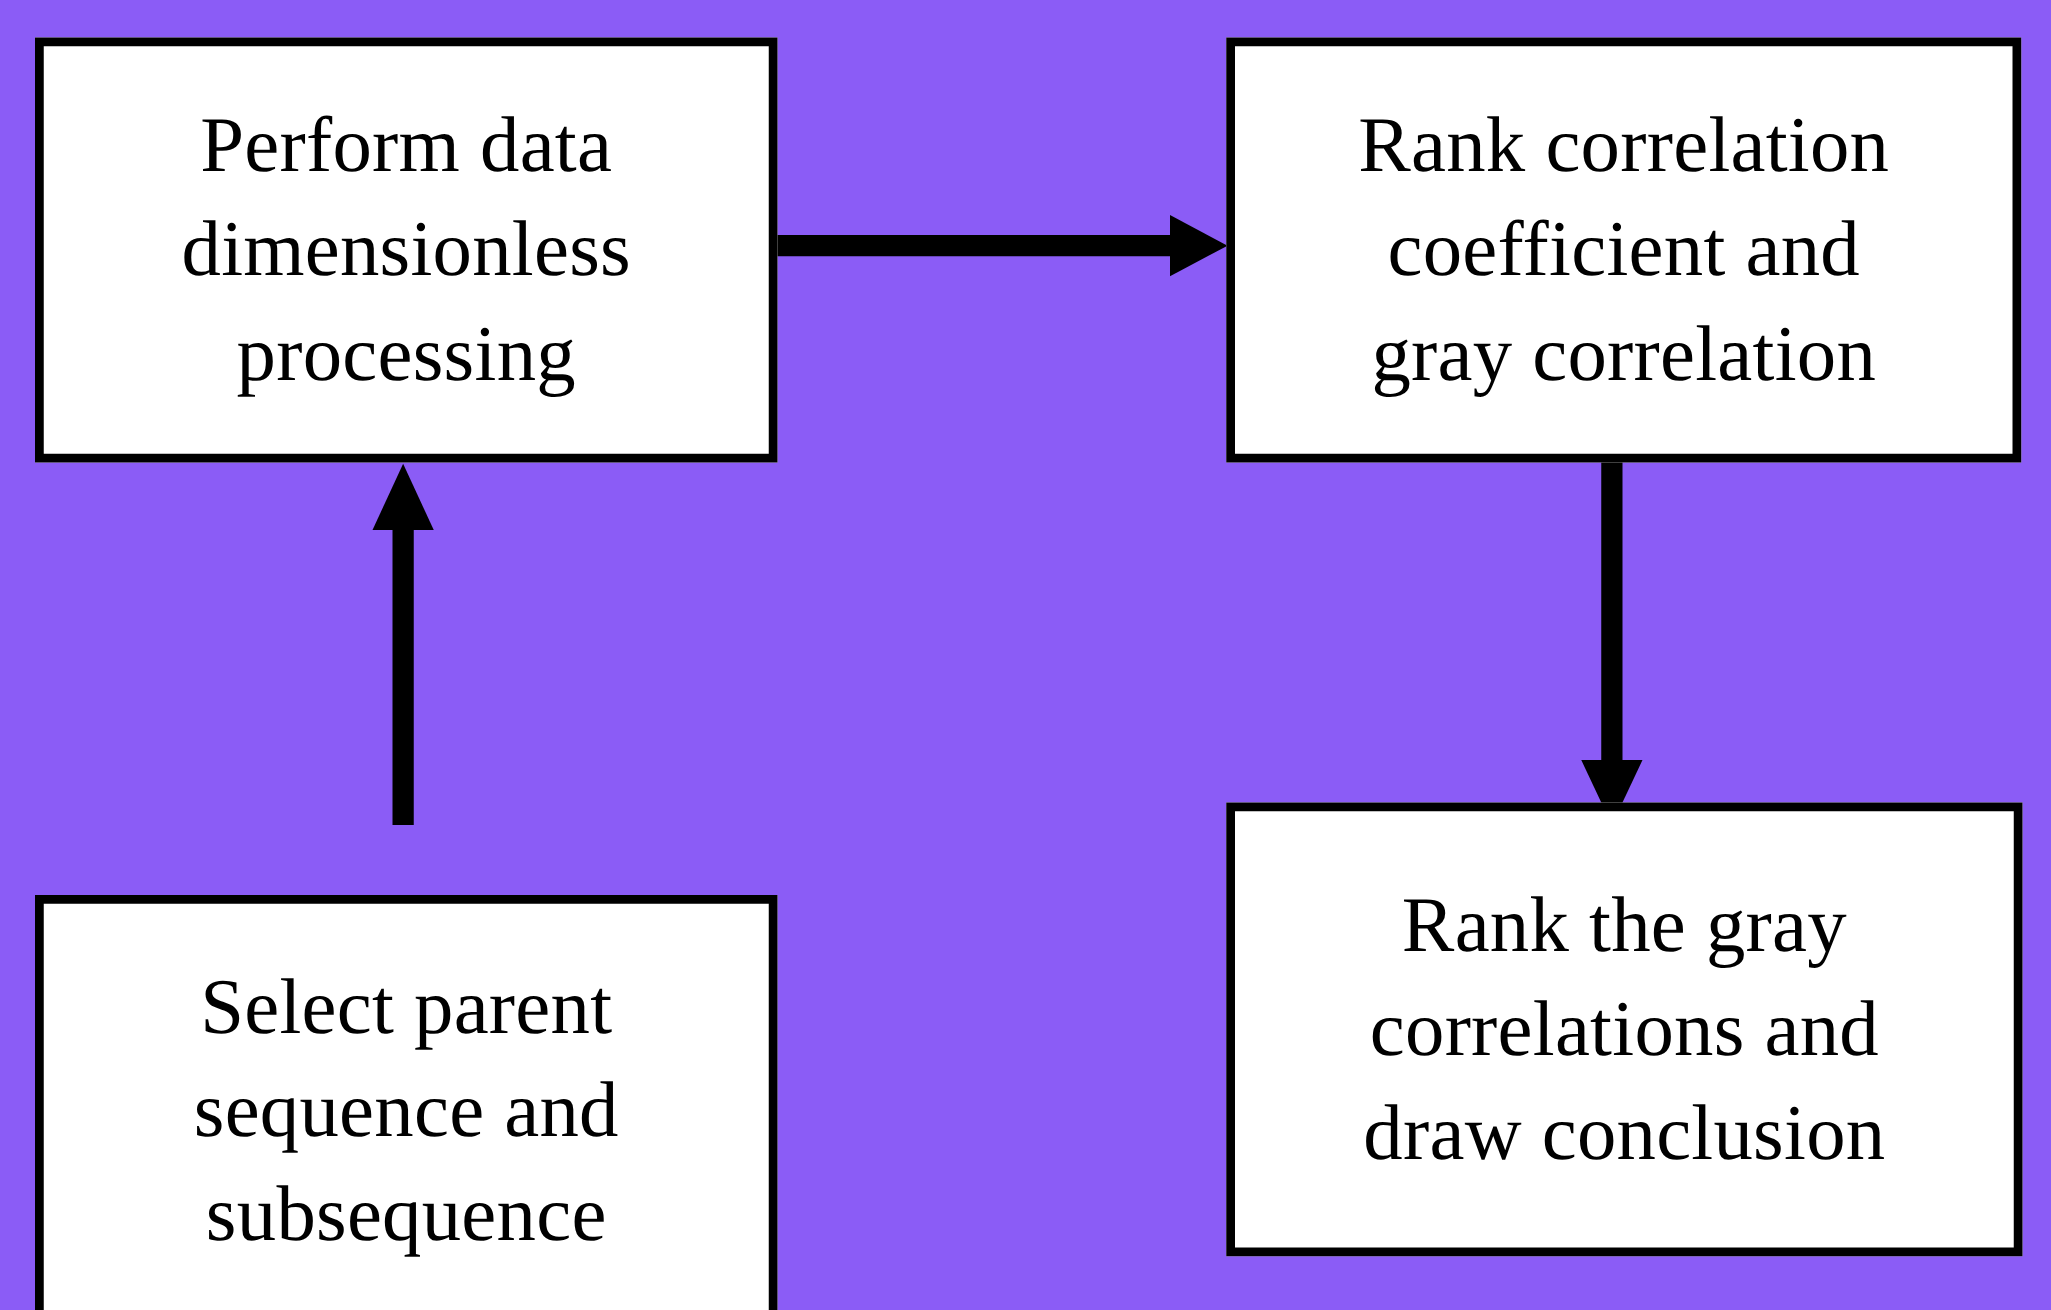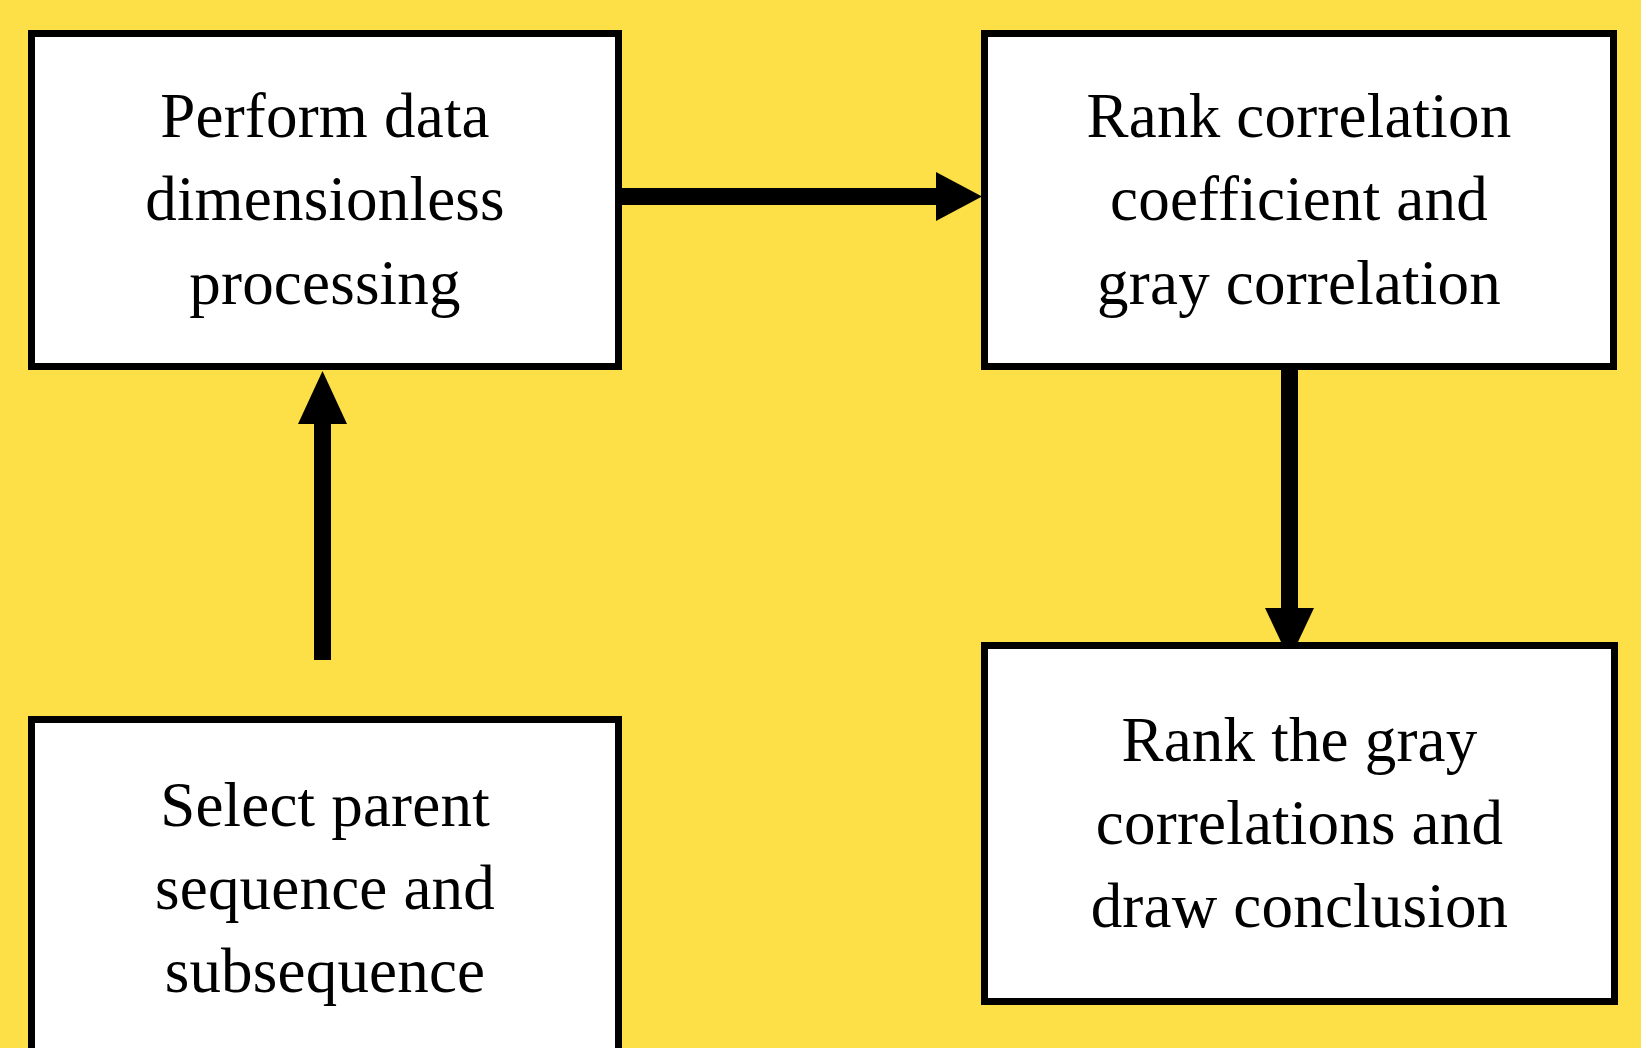--- a/index.html
+++ b/index.html
@@ -7,21 +7,21 @@
     padding: 0;
     background: #ffffff;
   }
   body {
     font-family: "Liberation Serif", "DejaVu Serif", serif;
   }
   #canvas {
     position: relative;
     width: 1641px;
     height: 1048px;
-    background: #fde047;
+    background: #8b5cf6;
     overflow: hidden;
   }
   .node {
     position: absolute;
     box-sizing: border-box;
     background: #ffffff;
     border: 7px solid #000000;
     display: flex;
     align-items: center;
     justify-content: center;

